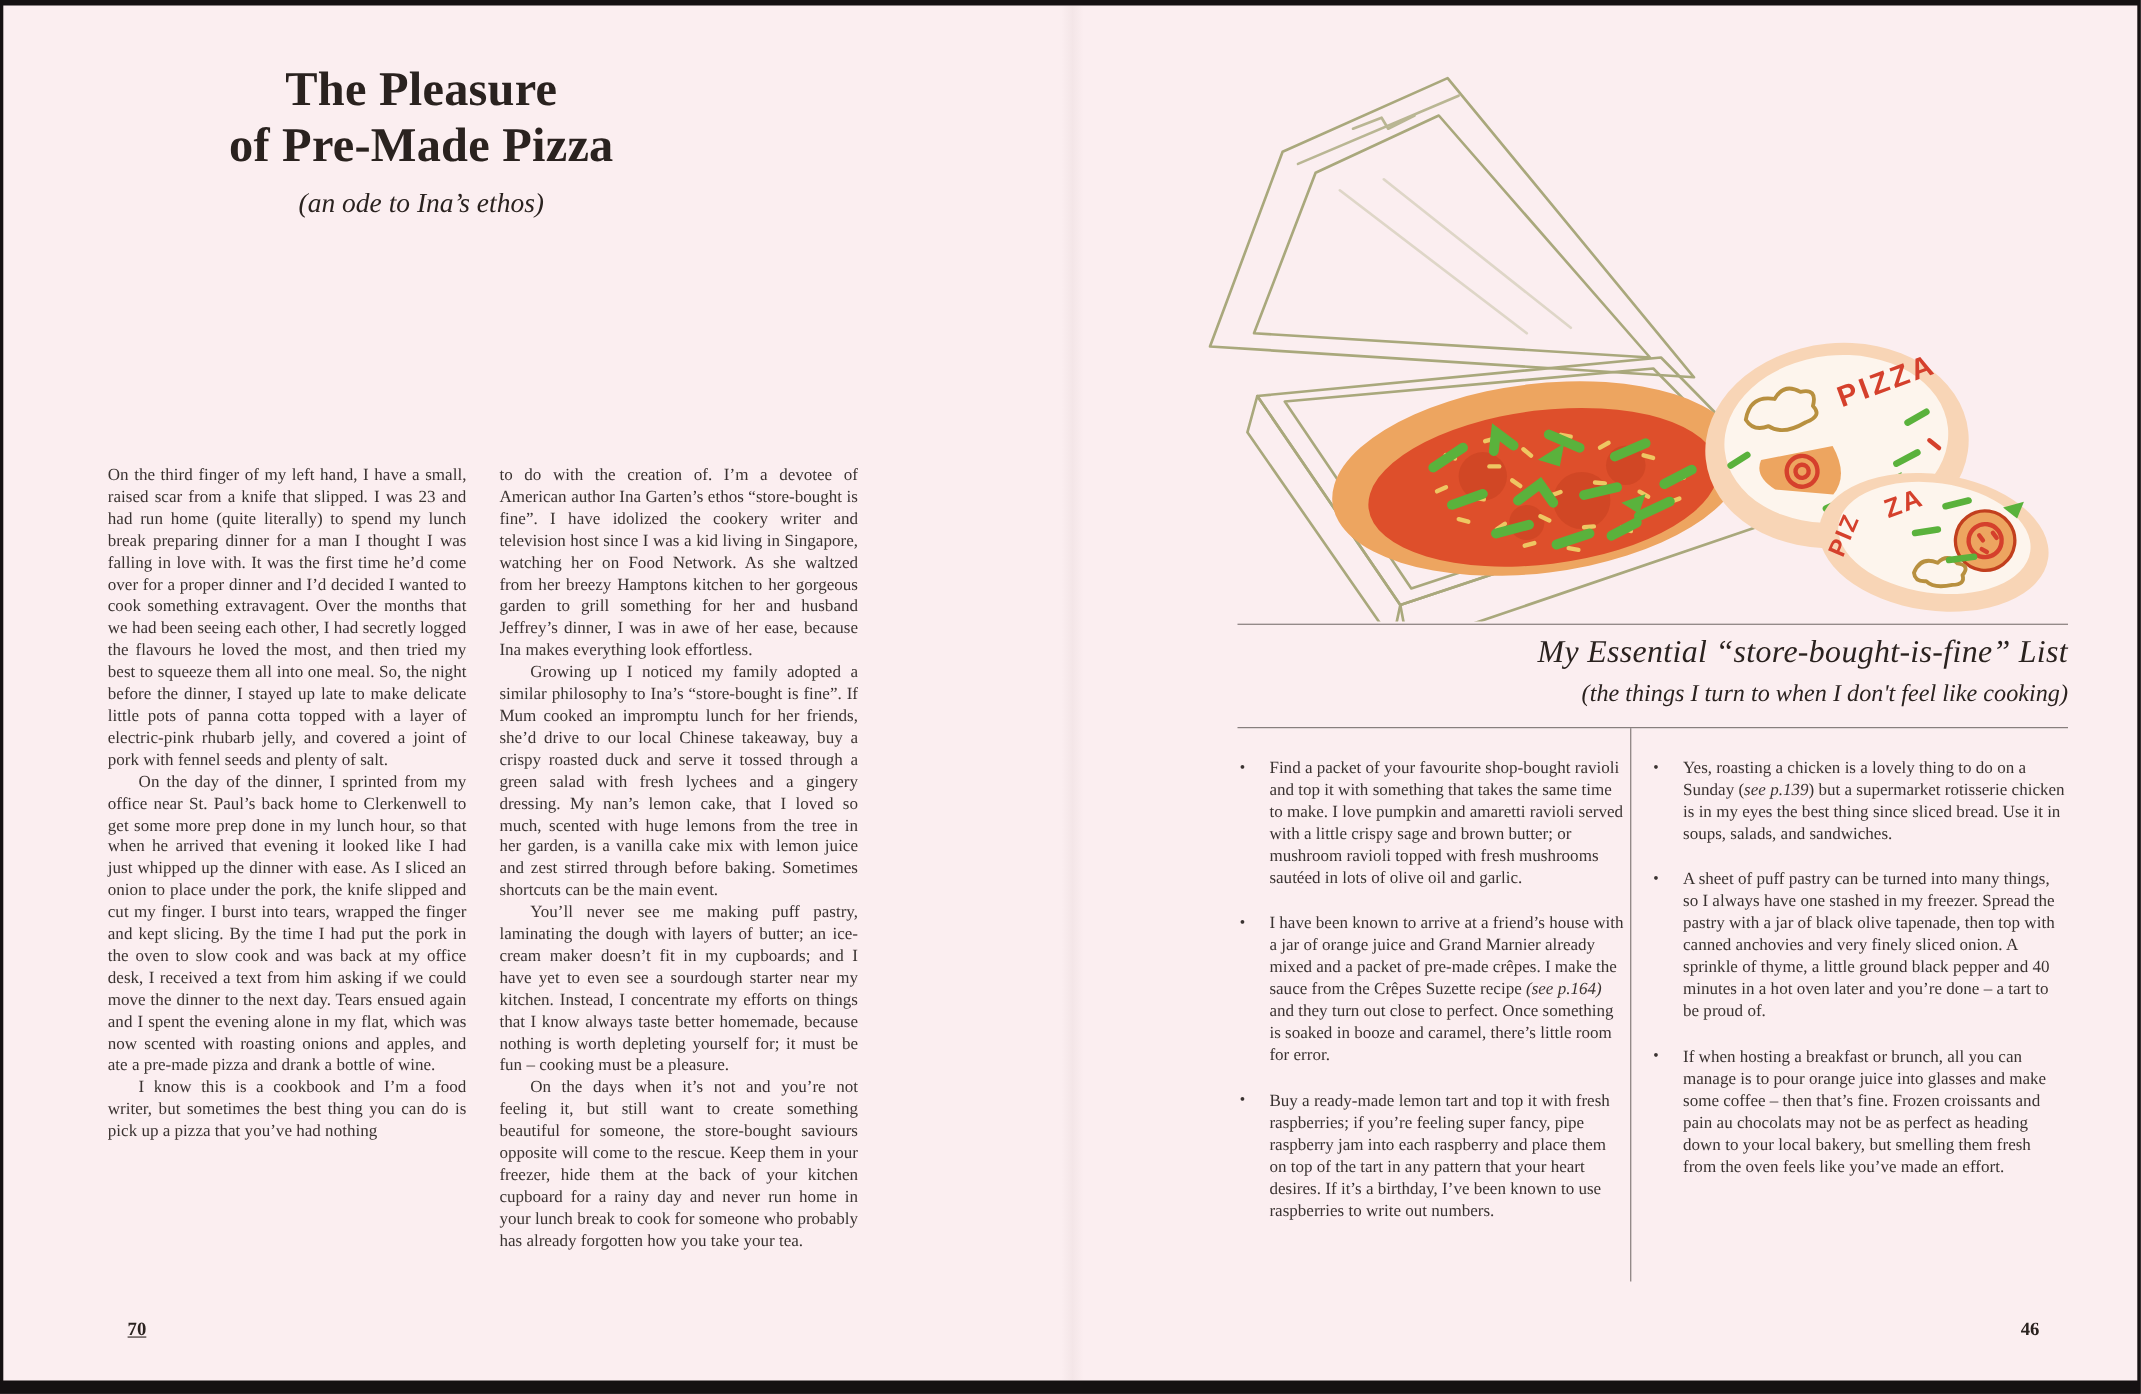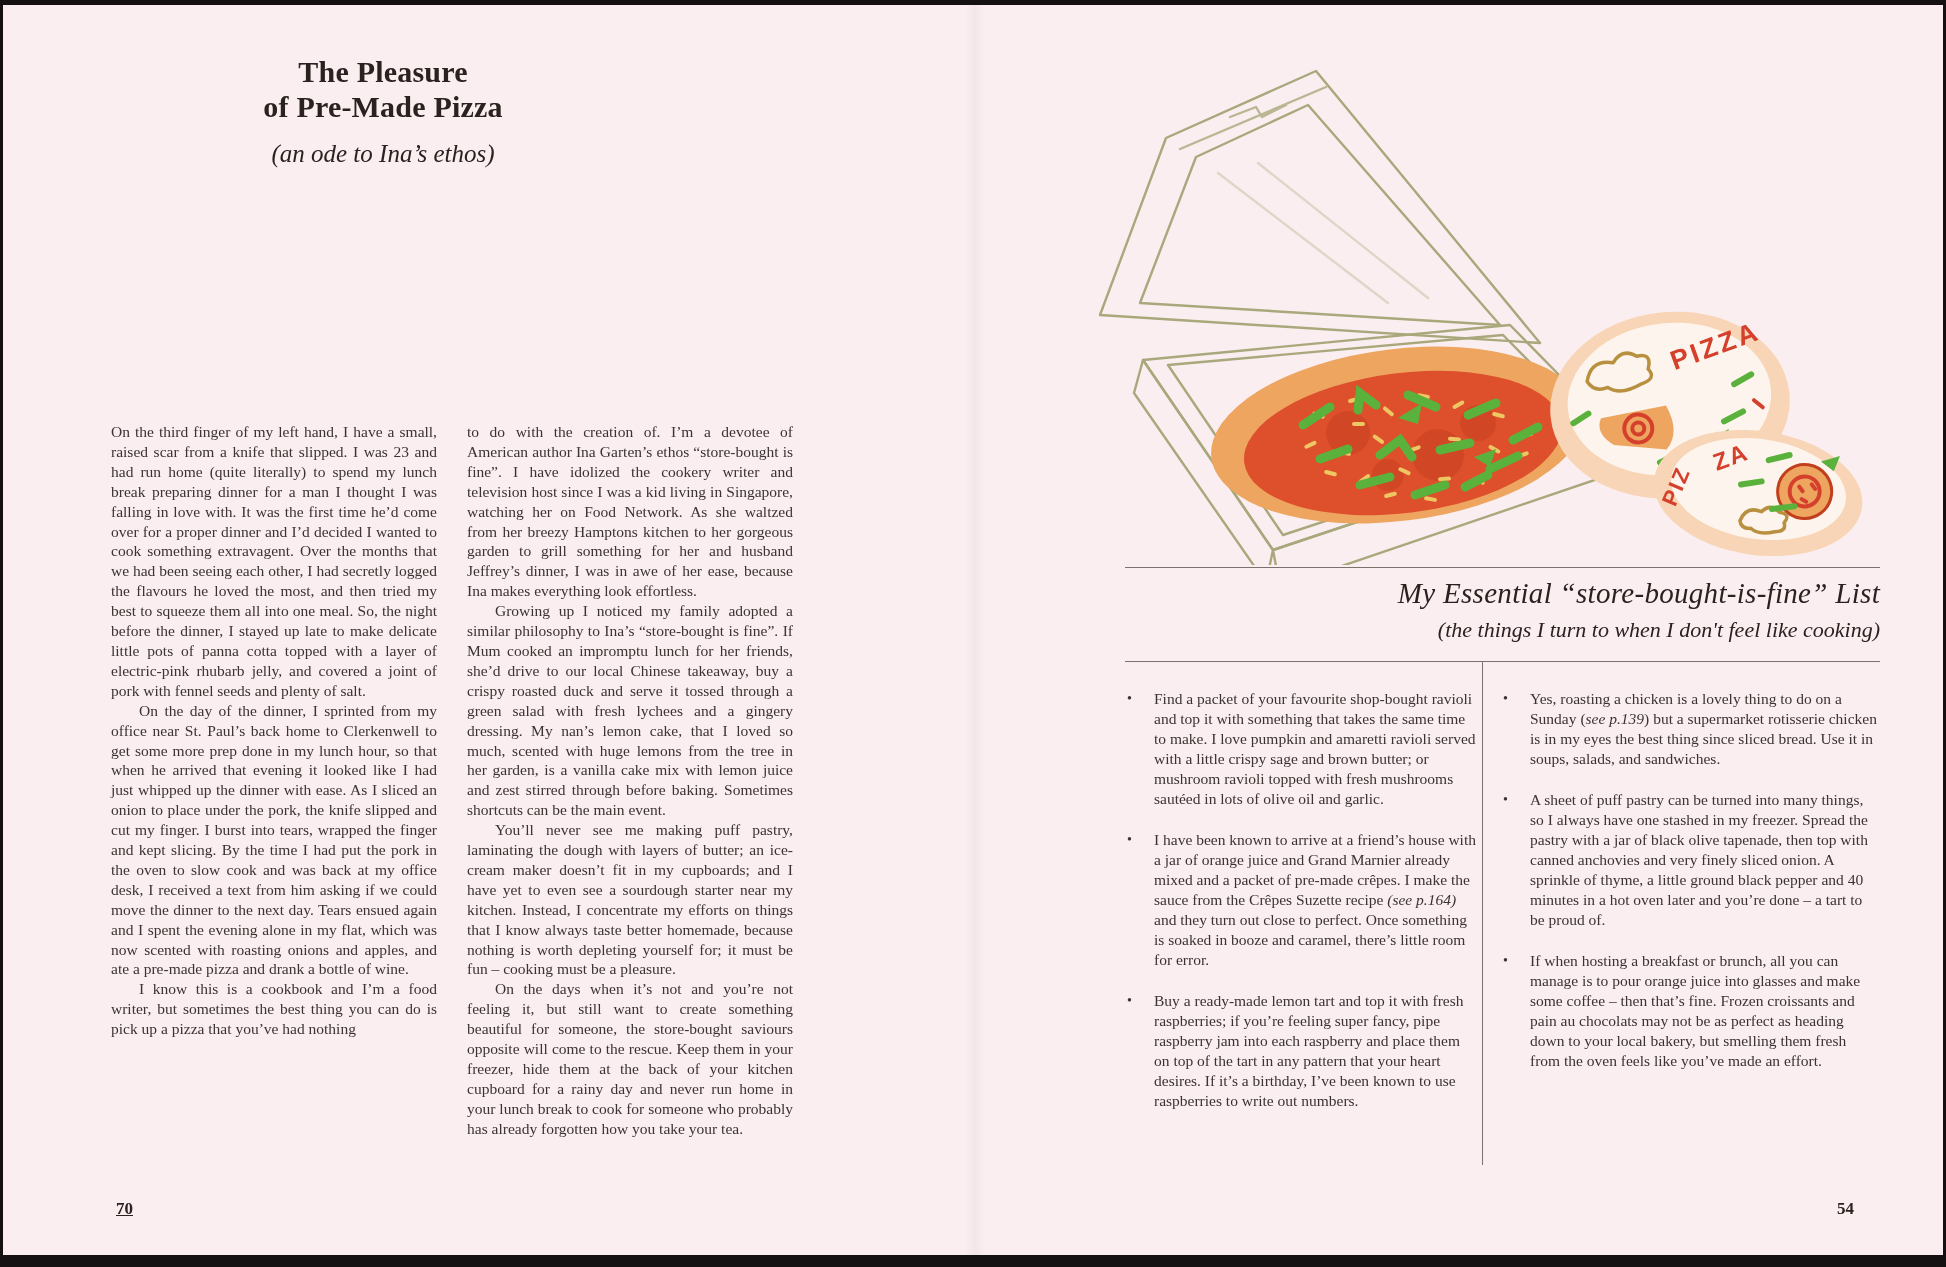--- a/index.html
+++ b/index.html
@@ -10,24 +10,24 @@
     --frame:#151112;
   }
   html,body{margin:0;padding:0;}
   body{width:1946px;height:1267px;background:var(--frame);font-family:"Liberation Serif",serif;}
   .frame{position:relative;width:1946px;height:1267px;background:var(--frame);overflow:hidden;}
   .spread{position:absolute;left:3px;right:3px;top:5px;bottom:12px;background:var(--bg);}
   .gutter{position:absolute;left:962px;top:0;width:20px;height:100%;
     background:linear-gradient(90deg,rgba(0,0,0,0),rgba(110,80,80,0.05),rgba(0,0,0,0));}
   
   .title-block{position:absolute;left:55px;top:50px;width:650px;text-align:center;color:var(--ink_dark);}
-  .title-block h1{margin:0;font-size:30px;line-height:1.16;font-weight:bold;letter-spacing:.2px;}
+  .title-block h1{margin:0;font-size:44px;line-height:1.16;font-weight:bold;letter-spacing:.2px;}
   .title-block h1 span{display:block;}
   .chapter-subtitle{margin-top:15px;font-style:italic;font-size:25px;}
-  .columns{position:absolute;left:108px;top:417px;width:698px;display:flex;gap:30px;color:var(--ink);}
+  .columns{position:absolute;left:95px;top:417px;width:698px;display:flex;gap:30px;color:var(--ink);}
   .col{width:326px;font-size:15.5px;line-height:19.9px;text-align:justify;}
   .col p{margin:0;}
   .col p.ind{text-indent:28px;}
   .pagenum{position:absolute;top:1194px;font-size:17px;font-weight:bold;color:var(--ink_dark);}
   .pagenum.left{left:113px;text-decoration:underline;}
   .pagenum.right{left:1834px;}
   
   .illustration{position:absolute;left:1055px;top:48px;width:830px;height:512px;}
   .rule{position:absolute;left:1122px;width:755px;height:1px;background:var(--rule);}
   .rule-top{top:562px;}
@@ -234,16 +234,16 @@
             <span class="blt">•</span>
             <span class="itx"><span>A sheet of puff pastry can be turned into many things, so I always have one stashed in my freezer. Spread the pastry with a jar of black olive tapenade, then top with canned anchovies and very finely sliced onion. A sprinkle of thyme, a little ground black pepper and 40 minutes in a hot oven later and you’re done – a tart to be proud of.</span></span>
           </li>
           <li>
             <span class="blt">•</span>
             <span class="itx"><span>If when hosting a breakfast or brunch, all you can manage is to pour orange juice into glasses and make some coffee – then that’s fine. Frozen croissants and pain au chocolats may not be as perfect as heading down to your local bakery, but smelling them fresh from the oven feels like you’ve made an effort.</span></span>
           </li>
         </ul>
       </div>
 
-      <div class="pagenum right">54</div>
+      <div class="pagenum right">46</div>
     </section>
   </div>
 </div>
 
 </body></html>

